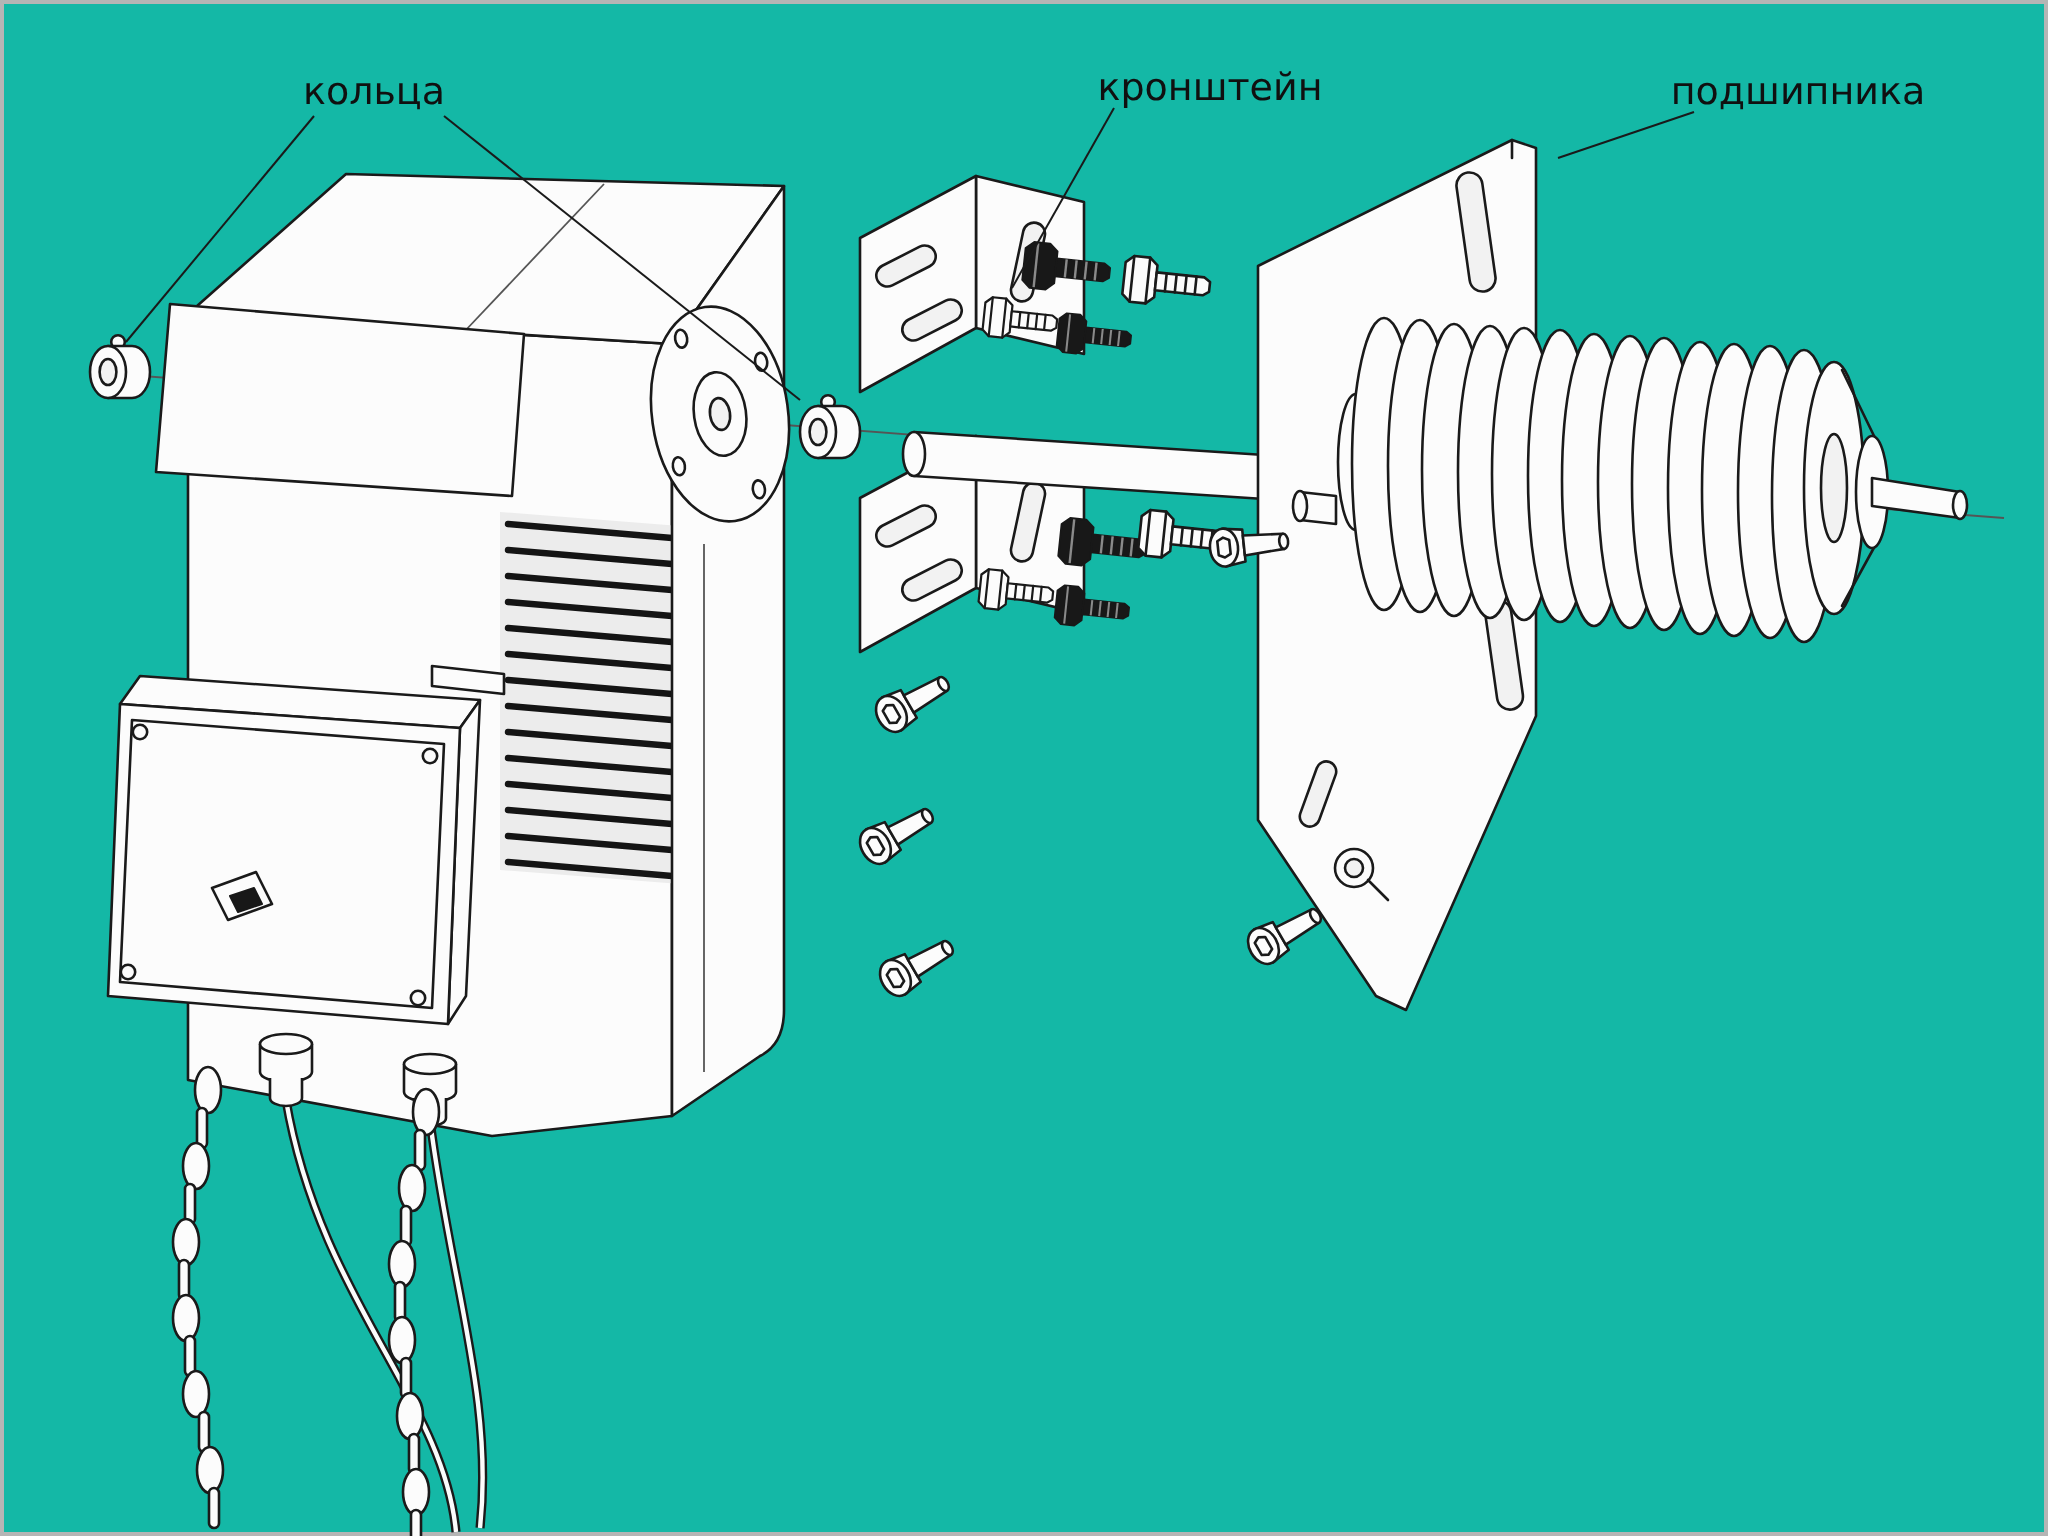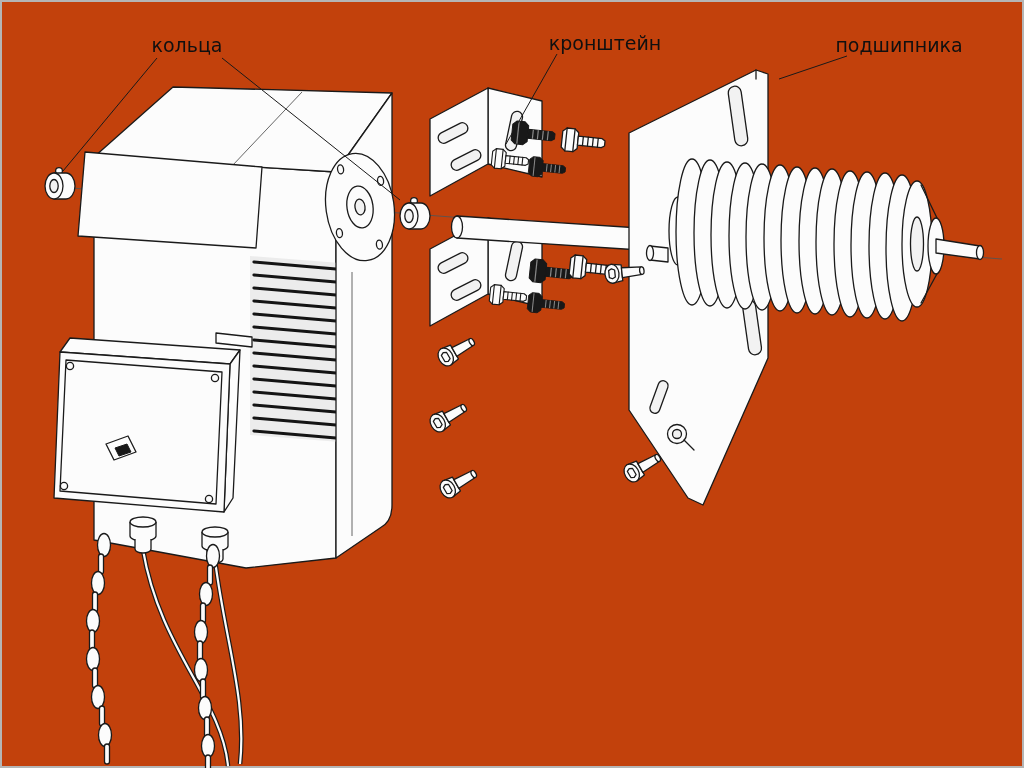--- a/index.html
+++ b/index.html
@@ -1,17 +1,17 @@
 <!DOCTYPE html>
 <html><head>
 <meta charset="utf-8">
 <style>
   html,body{margin:0;padding:0;background:#e6e6e6;}
   .stage{
-    position:relative;width:1024px;height:768px;background:#c2410c;
+    position:relative;width:1024px;height:768px;background:#14b8a6;
     box-shadow:inset 0 0 0 2px #b5b5b5;overflow:hidden;
     font-family:"DejaVu Sans",sans-serif;
   }
   svg{display:block}
   .pw{fill:#fcfcfc;stroke:#1a1a1a;stroke-width:1.3;stroke-linejoin:round}
   .hole{fill:#f2f2f2;stroke:#1a1a1a;stroke-width:1.3;stroke-linejoin:round}
   .ln{fill:none;stroke:#1a1a1a;stroke-width:1.3;stroke-linecap:round;stroke-linejoin:round}
   .thin{fill:none;stroke:#555;stroke-width:0.9}
   .lead{fill:none;stroke:#1a1a1a;stroke-width:1}
   .dkf{fill:#181818;stroke:#181818;stroke-width:1;stroke-linejoin:round}

